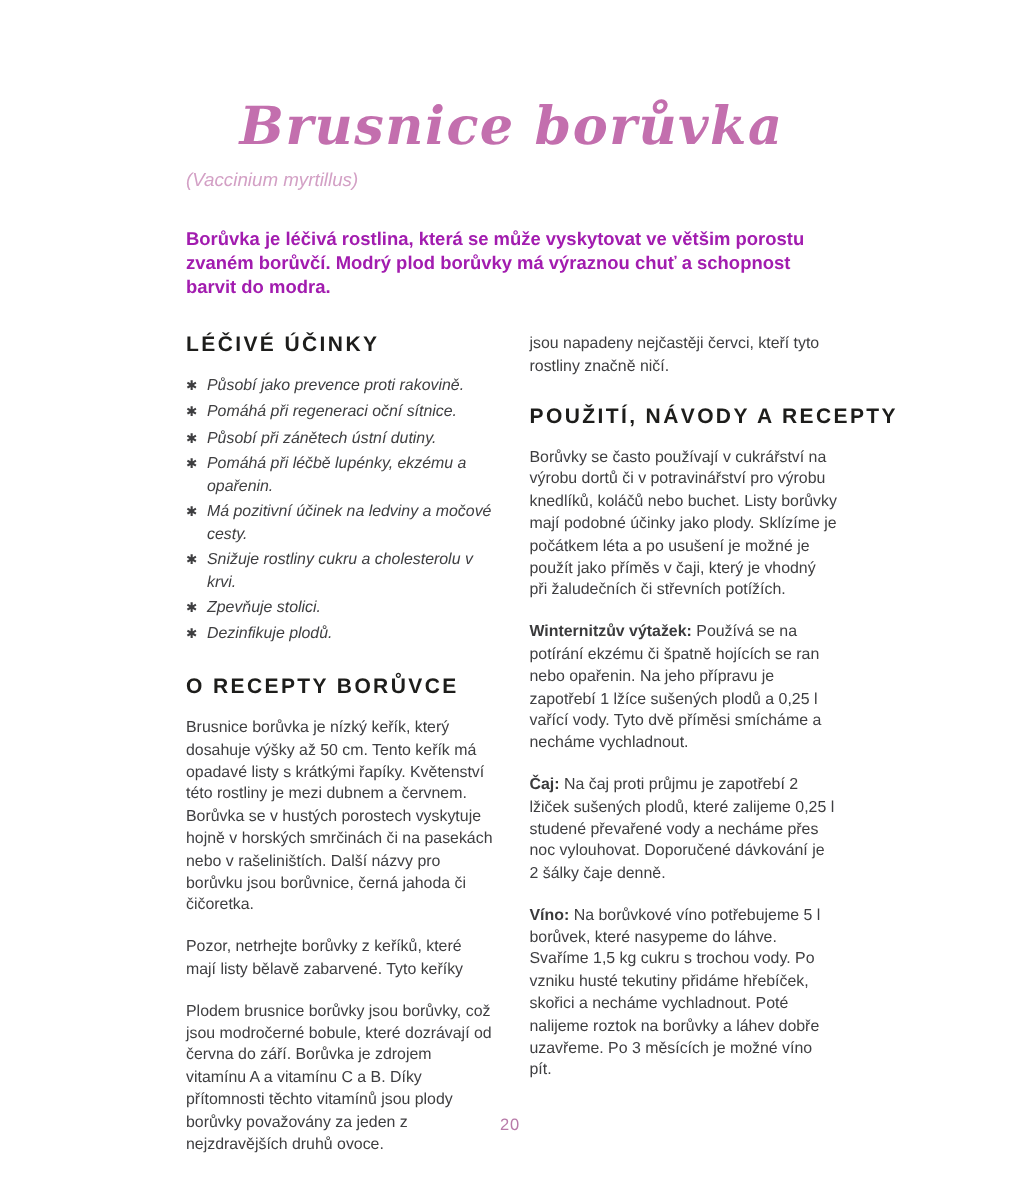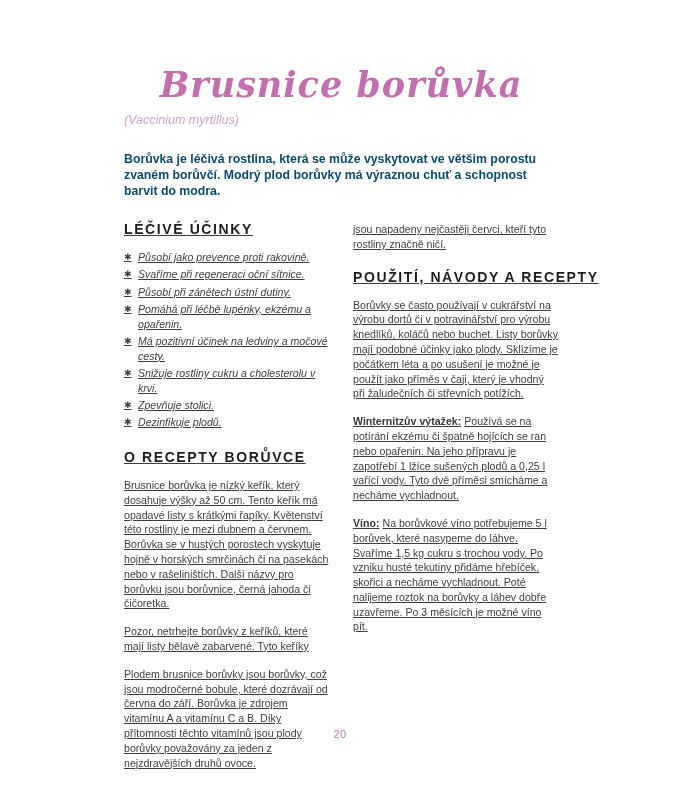--- a/index.html
+++ b/index.html
@@ -33,31 +33,30 @@
     font-style: italic;
     font-size: 12.5px;
     color: #d3a0c5;
     text-align: left;
     margin: 0 0 24px 0;
   }
   .intro {
     font-weight: bold;
     font-size: 12.3px;
     line-height: 1.32;
-    color: #0c4a6e;
+    color: #a21caf;
     margin: 0 0 22px 0;
   }
   .columns {
     display: flex;
     gap: 24px;
   }
   .col {
     width: 205px;
     flex: 0 0 205px;
-    text-decoration: underline;
   }
   .section-heading {
     font-size: 14px;
     font-weight: bold;
     letter-spacing: 1.6px;
     color: #1d1d1b;
     margin: 0 0 12px 0;
     line-height: 1.2;
   }
   .about-heading {
@@ -98,21 +97,21 @@
   }
   .recipe strong {
     font-weight: bold;
     color: #3a3a3c;
     margin-right: 3px;
   }
   .page-number {
     position: absolute;
     left: 0;
     right: 0;
-    bottom: 60px;
+    bottom: 44px;
     text-align: center;
     font-size: 11px;
     color: #b87ba9;
     letter-spacing: 0.5px;
   }
 </style>
 </head>
 <body>
 
 <div class="page">
@@ -125,21 +124,21 @@
 
     <div class="col">
       <h2 class="section-heading">LÉČIVÉ ÚČINKY</h2>
       <ul class="effects">
         <li>
           <span class="bullet">✱</span>
           <span>Působí jako prevence proti rakovině.</span>
         </li>
         <li>
           <span class="bullet">✱</span>
-          <span>Svaříme při regeneraci oční sítnice.</span>
+          <span>Pomáhá při regeneraci oční sítnice.</span>
         </li>
         <li>
           <span class="bullet">✱</span>
           <span>Působí při zánětech ústní dutiny.</span>
         </li>
         <li>
           <span class="bullet">✱</span>
           <span>Pomáhá při léčbě lupénky, ekzému a opařenin.</span>
         </li>
         <li>
@@ -169,20 +168,23 @@
     <div class="col">
       <p class="body-text continuation">jsou napadeny nejčastěji červci, kteří tyto rostliny značně ničí.</p>
 
       <h2 class="section-heading usage-heading">POUŽITÍ, NÁVODY A RECEPTY</h2>
       <p class="body-text">Borůvky se často používají v cukrářství na výrobu dortů či v potravinářství pro výrobu knedlíků, koláčů nebo buchet. Listy borůvky mají podobné účinky jako plody. Sklízíme je počátkem léta a po usušení je možné je použít jako příměs v čaji, který je vhodný při žaludečních či střevních potížích.</p>
 
       <p class="body-text recipe">
         <strong>Winternitzův výtažek:</strong><span>Používá se na potírání ekzému či špatně hojících se ran nebo opařenin. Na jeho přípravu je zapotřebí 1 lžíce sušených plodů a 0,25 l vařící vody. Tyto dvě příměsi smícháme a necháme vychladnout.</span>
       </p>
       <p class="body-text recipe">
+        <strong>Čaj:</strong><span>Na čaj proti průjmu je zapotřebí 2 lžiček sušených plodů, které zalijeme 0,25 l studené převařené vody a necháme přes noc vylouhovat. Doporučené dávkování je 2 šálky čaje denně.</span>
+      </p>
+      <p class="body-text recipe">
         <strong>Víno:</strong><span>Na borůvkové víno potřebujeme 5 l borůvek, které nasypeme do láhve. Svaříme 1,5 kg cukru s trochou vody. Po vzniku husté tekutiny přidáme hřebíček, skořici a necháme vychladnout. Poté nalijeme roztok na borůvky a láhev dobře uzavřeme. Po 3 měsících je možné víno pít.</span>
       </p>
     </div>
 
   </div>
 
   <div class="page-number">20</div>
 
 </div>
 

